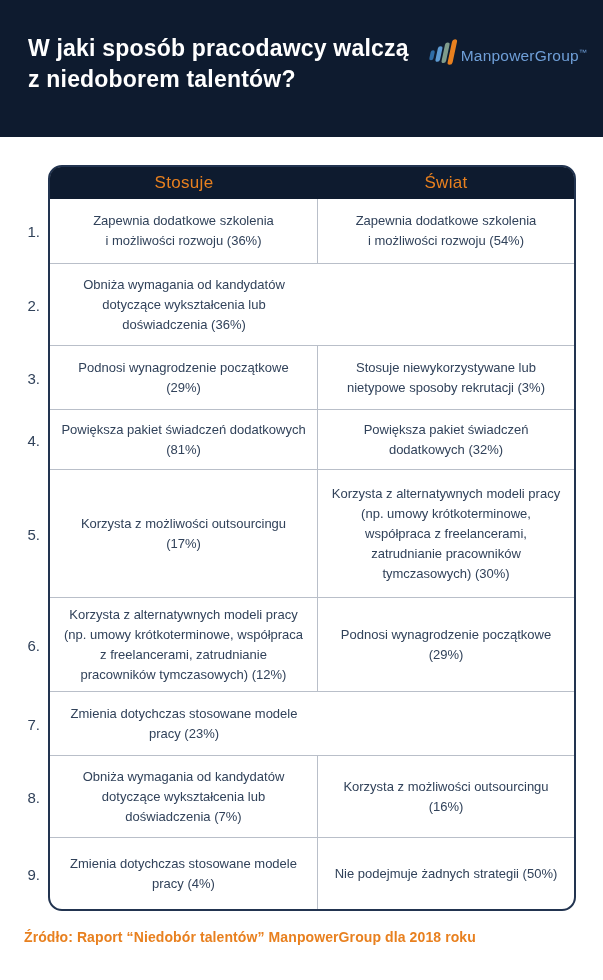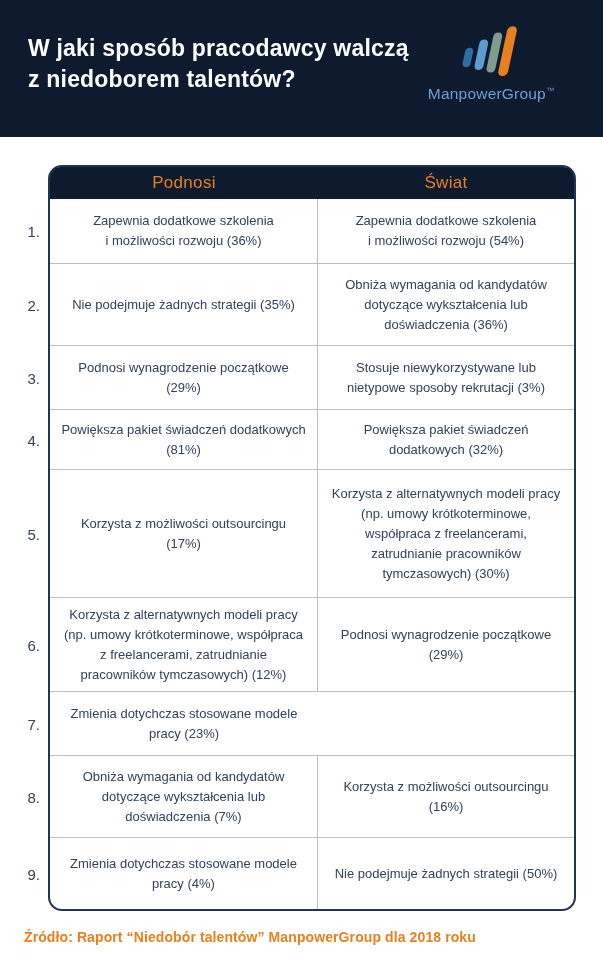--- a/index.html
+++ b/index.html
@@ -18,22 +18,22 @@
     font-family:"Liberation Sans","DejaVu Sans",sans-serif;
   }
   
   .banner{height:137px;background:var(--navy);position:relative;}
   .title{
     position:absolute;left:28px;top:33px;
     font-size:23px;font-weight:bold;color:#ffffff;
     line-height:31px;letter-spacing:.2px;white-space:pre-line;
   }
   .logo{
-    position:absolute;right:32px;top:26px;width:160px;
-    display:flex;flex-direction:column;align-items:center;justify-content:flex-end;
+    position:absolute;right:16px;top:26px;width:160px;
+    display:flex;align-items:center;justify-content:flex-end;
   }
   .logo-bars{display:block;}
   .logo-text{font-size:15.5px;color:var(--logo-text);margin-top:5px;letter-spacing:.2px;}
   .logo-text sup{font-size:8px;vertical-align:super;}
   
   .table-zone{position:relative;margin:28px 27px 0 48px;}
   .cmp-table{
     border:2px solid var(--outer-border);
     border-radius:14px;
     background:#ffffff;
@@ -92,36 +92,35 @@
         <rect x="44" y="0" width="11" height="56" rx="5.5" fill="#e8801f"></rect>
       </g>
     </svg>
     <div class="logo-text"><span>ManpowerGroup</span><sup>™</sup></div>
   </div>
 </div>
 
 <div class="table-zone">
   <div class="cmp-table">
     <div class="t-head">
-      <div class="col-label">Podnosi</div>
+      <div class="col-label">Stosuje</div>
       <div class="col-label">Świat</div>
     </div>
     <div class="t-body">
 
       <div class="t-row">
         <span class="row-num">1.</span>
         <div class="cell polska">Zapewnia dodatkowe szkolenia
 i możliwości rozwoju (36%)</div>
         <div class="cell swiat">Zapewnia dodatkowe szkolenia
 i możliwości rozwoju (54%)</div>
       </div>
 
       <div class="t-row">
         <span class="row-num">2.</span>
-        <div class="cell polska">Nie podejmuje żadnych strategii (35%)</div>
         <div class="cell swiat">Obniża wymagania od kandydatów
 dotyczące wykształcenia lub
 doświadczenia (36%)</div>
       </div>
 
       <div class="t-row">
         <span class="row-num">3.</span>
         <div class="cell polska">Podnosi wynagrodzenie początkowe
 (29%)</div>
         <div class="cell swiat">Stosuje niewykorzystywane lub

